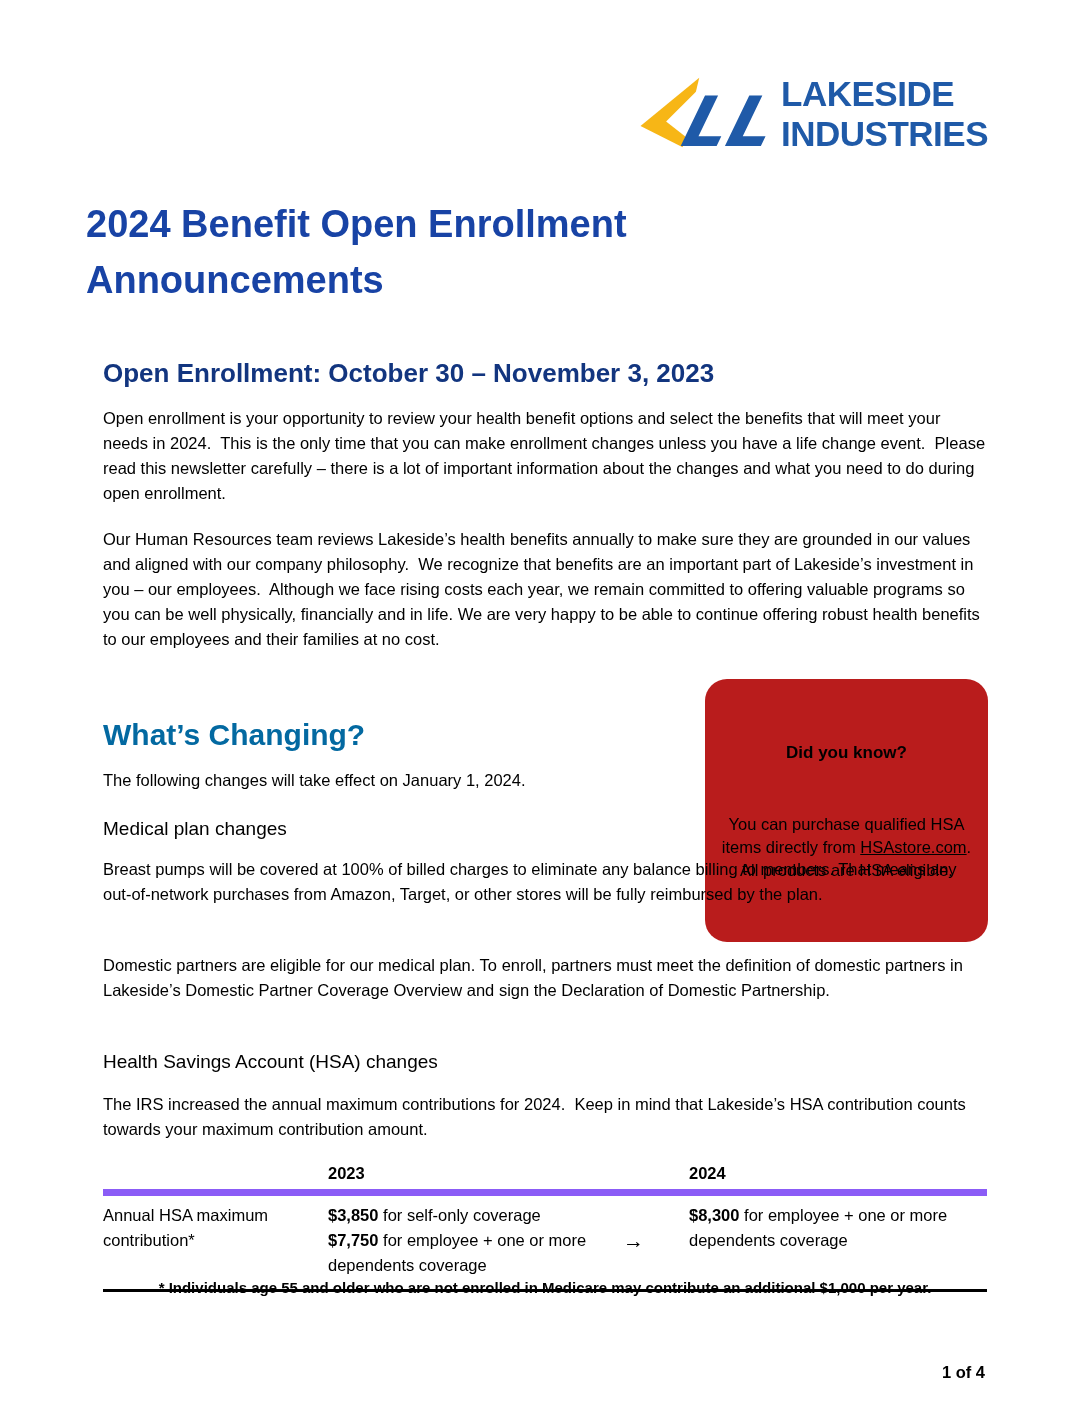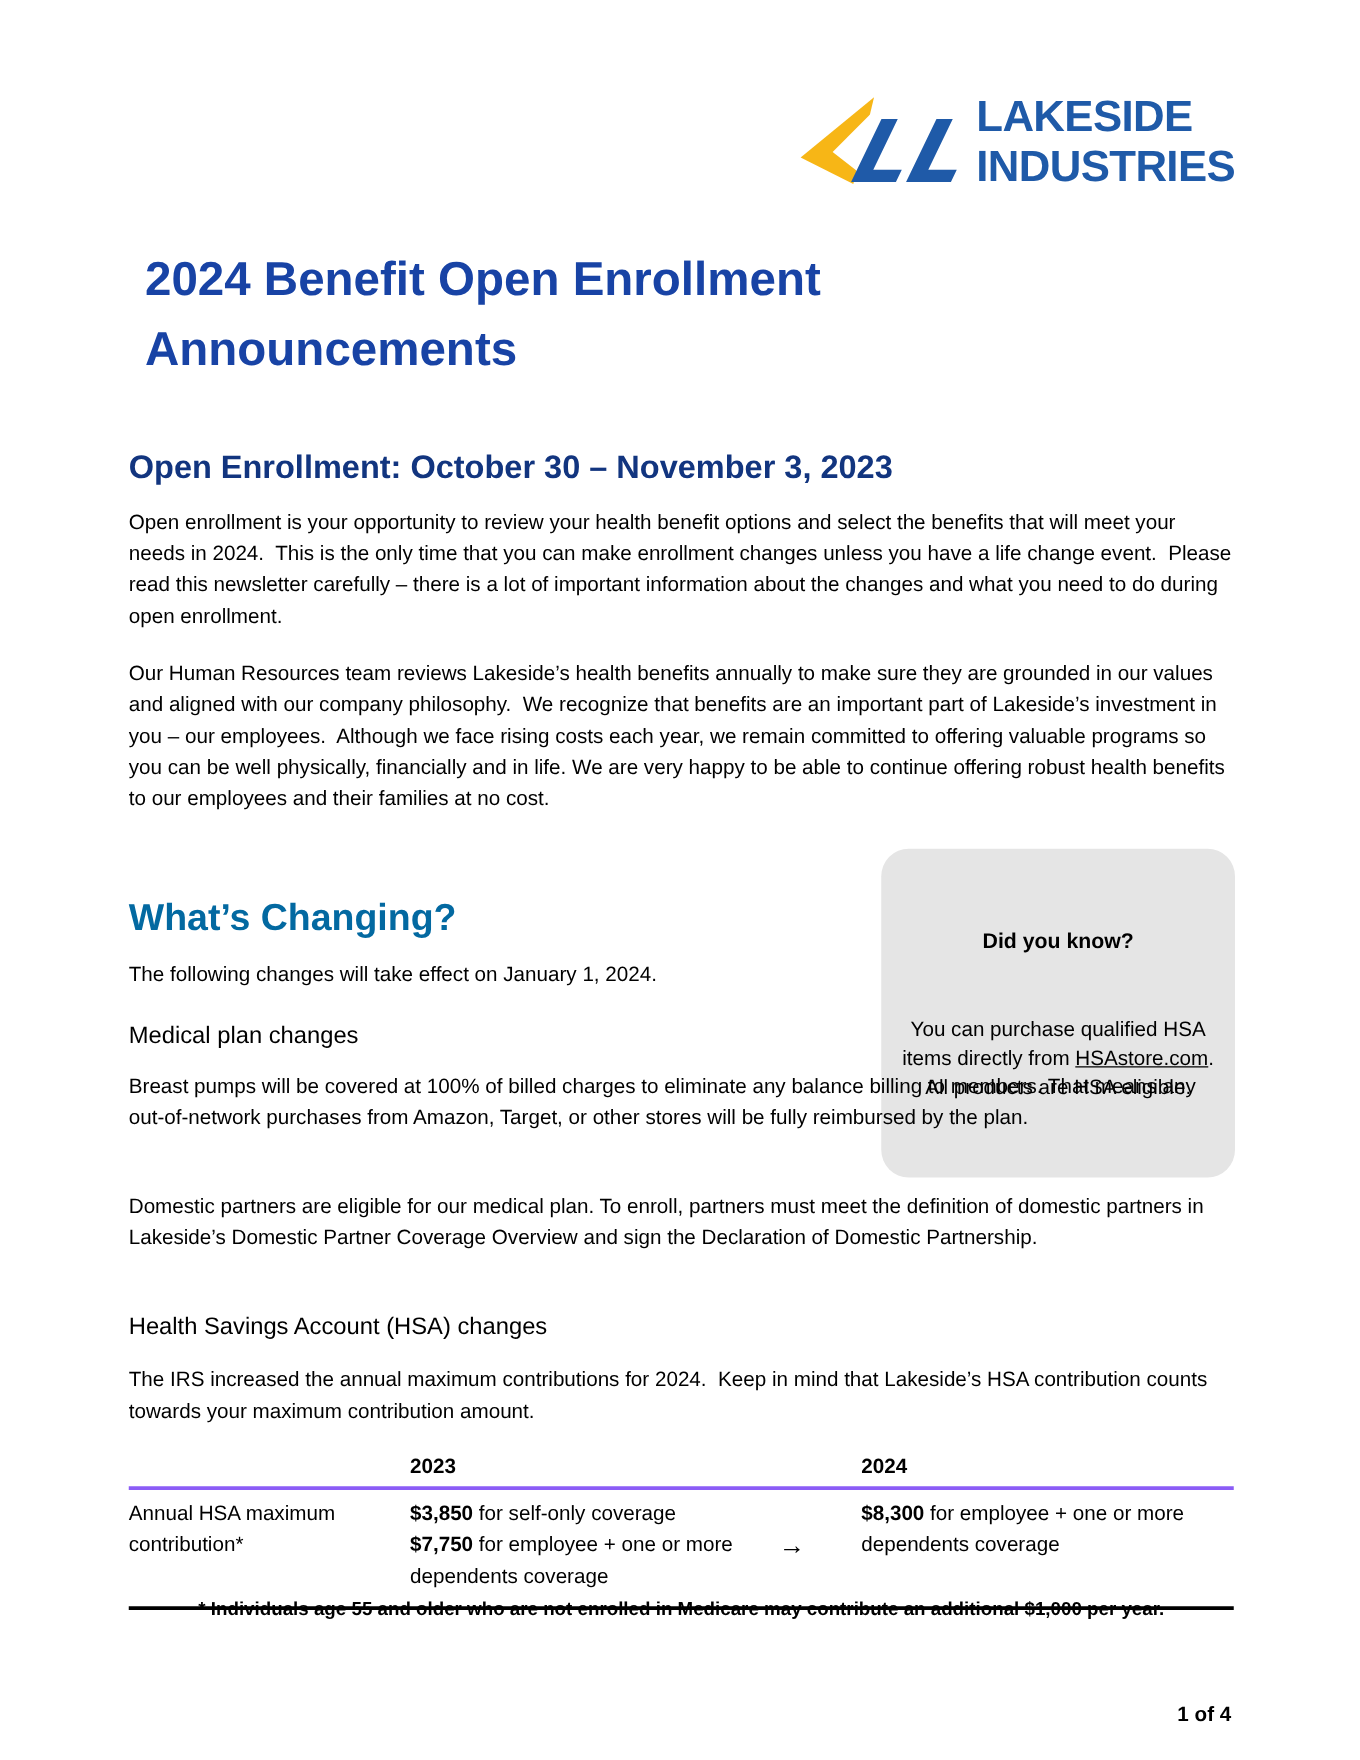--- a/index.html
+++ b/index.html
@@ -27,21 +27,21 @@
   .logo-text {
     font-weight: bold;
     font-size: 35px;
     line-height: 40px;
     letter-spacing: -0.5px;
     color: #1F5AA8;
   }
   
   .doc-title {
     position: absolute;
-    left: 116px; top: 196px;
+    left: 86px; top: 196px;
     width: 884px;
     font-size: 38px;
     line-height: 56px;
     font-weight: bold;
     color: #1843A5;
   }
   .h-enroll {
     position: absolute;
     left: 103px; top: 358px;
     font-size: 26px;
@@ -77,21 +77,21 @@
   .p-med1 { top: 857px; }
   .p-med2 { top: 953px; }
   .h-hsa { top: 1051px; }
   .p-hsa { top: 1092px; }
   
   .callout {
     position: absolute;
     left: 705px; top: 679px;
     width: 283px;
     min-height: 166px;
-    background: #e5e5e5;
+    background: #b91c1c;
     border-radius: 22px;
     padding: 16px 16px 14px;
     text-align: center;
     font-size: 16.5px;
     line-height: 23px;
     white-space: pre-wrap;
   }
   .callout-title { font-weight: bold; font-size: 17px; margin-bottom: 3px; }
   .callout-link { color: #000; text-decoration: underline; cursor: pointer; }
   
@@ -100,21 +100,21 @@
     left: 103px; top: 1160px;
     width: 884px;
     font-size: 16.5px;
     line-height: 25px;
     border-bottom: 3px solid #000;
   }
   .t-row {
     display: grid;
     grid-template-columns: 225px 295px 66px 1fr;
   }
-  .t-head { border-bottom: 3px solid #8b5cf6; font-weight: bold; }
+  .t-head { border-bottom: 7px solid #8b5cf6; font-weight: bold; }
   .t-head .t-cell { padding: 1px 0 3px; }
   .t-body .t-cell { padding: 7px 0 11px; }
   .t-cell.arrowcol {
     display: flex;
     align-items: center;
     justify-content: flex-start;
     font-weight: bold;
     font-size: 21px;
   }
   .t-cell strong { font-weight: bold; }

